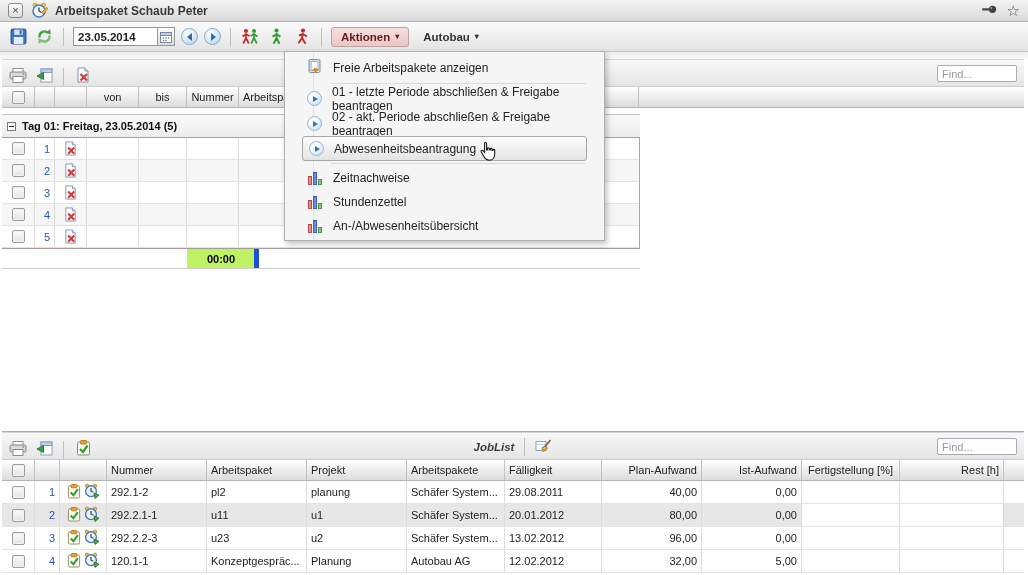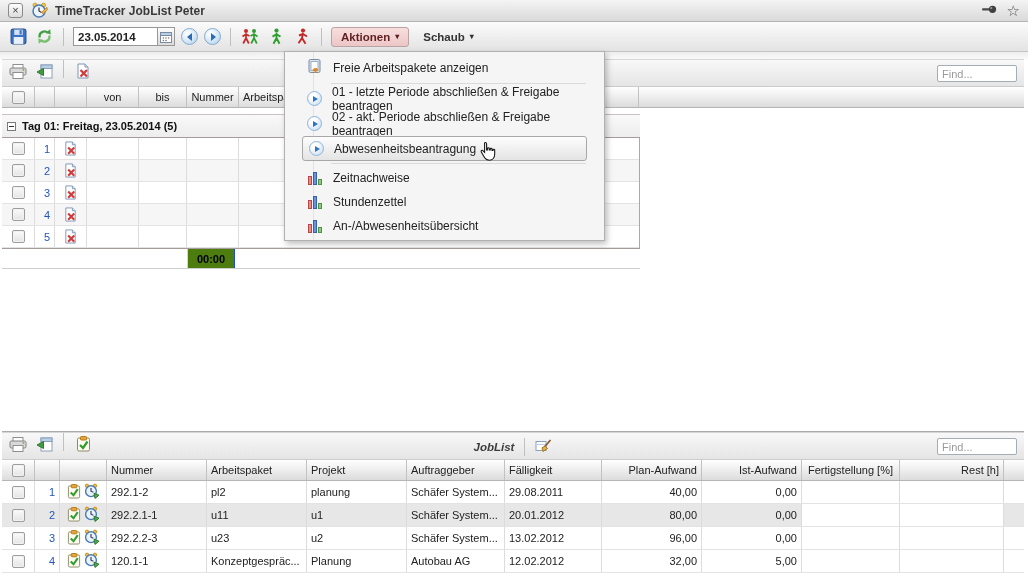--- a/index.html
+++ b/index.html
@@ -35,21 +35,21 @@
   .tri-right { width:0; height:0; border-left:5px solid #2b6cb0; border-top:4px solid transparent; border-bottom:4px solid transparent; margin-left:1px; }
   .aktionen-btn { display:flex; align-items:center; gap:5px; padding:3px 9px; border:1px solid #b9a3a3;
     border-radius:3px; background:linear-gradient(#f7dede,#edc6c6); color:#5d1f1f; font-weight:bold; font-size:11.5px; }
   .caret { font-size:8px; line-height:1; }
   .filter-btn { display:flex; align-items:center; gap:5px; padding:3px 8px; color:#333; font-weight:bold; font-size:11.5px; }
   .gap-strip { position:absolute; left:0; top:52px; width:1028px; height:7px; background:linear-gradient(#ededed,#fafafa); }
 
   
   .panel-toolbar { position:relative; height:28px; background:linear-gradient(#f8f8f8,#e5e5e5);
     border-top:1px solid #d6d6d6; border-bottom:1px solid #cccccc;
-    display:flex; align-items:flex-start; padding:0 6px; gap:6px; }
+    display:flex; align-items:flex-end; padding:0 6px; gap:6px; }
   .find-input { position:absolute; right:7px; top:5px; width:80px; height:17px; border:1px solid #a4adb5;
     border-radius:2px; padding:0 4px; font-family:"Liberation Sans",sans-serif; font-size:11px; color:#555; outline:none; }
   .find-input::placeholder { color:#9a9a9a; }
 
   .grid-header { display:flex; height:21px; background:linear-gradient(#ffffff,#dcdcdc);
     border-bottom:1px solid #b5b5b5; }
   .hc { border-right:1px solid #c2c2c2; display:flex; align-items:center; overflow:hidden; white-space:nowrap;
     padding:0 4px; color:#222; }
   .hc.center { justify-content:center; } .hc.right { justify-content:flex-end; }
   .c { border-right:1px solid #dcdcdc; display:flex; align-items:center; overflow:hidden;
@@ -67,22 +67,22 @@
   .ugrid-body { width:638px; border-right:1px solid #b0a6a6; }
   .group-row { width:638px; height:24px; margin-top:6px; display:flex; align-items:center; gap:6px;
     padding:0 5px; background:linear-gradient(#f9f9f9,#ededed);
     border-top:1px solid #cac2c2; border-bottom:1px solid #a59b9b; font-weight:bold; color:#111; }
   .collapse-box { width:9px; height:9px; border:1px solid #7a7a7a; background:
     linear-gradient(#fff,#fff) , #fff; position:relative; }
   .collapse-box::after { content:""; position:absolute; left:1px; right:1px; top:3px; height:1px; background:#333; }
   .urow { height:22px; }
   .urow.alt { background:#f6f6f6; }
   .total-row { width:638px; height:21px; display:flex; border-top:1px solid #a59b9b; border-bottom:1px solid #cfcfcf; }
-  .total-cell { width:48px; background:#4d7c0f; font-weight:bold; color:#000;
-    display:flex; align-items:center; justify-content:center; border-right:1px solid #1d4ed8; border-left:1px solid #d5d5d5;}
+  .total-cell { width:72px; background:#bef264; font-weight:bold; color:#000;
+    display:flex; align-items:center; justify-content:center; border-right:5px solid #1d4ed8; border-left:1px solid #d5d5d5;}
 
   
   .j-sel{width:33px;} .j-num{width:25px;} .j-ico{width:47px;} .j-nummer{width:100px;}
   .j-arb{width:100px;} .j-proj{width:100px;} .j-auft{width:98px;} .j-fael{width:97px;}
   .j-plan{width:100px;} .j-ist{width:100px;} .j-fert{width:98px;} .j-rest{width:104px;}
   .j-fill{flex:1; border-right:none;}
   .jrow { height:23px; }
   .jrow.shaded .c { background:#e7e7e7; }
   .jrow.shaded .c.white-cell { background:#fff; }
   .jl-center { position:absolute; left:0; right:0; top:0; height:28px; display:flex;
@@ -122,21 +122,21 @@
   <span class="close-btn">×</span>
   <span class="icon-btn">
     <svg width="17" height="17" viewBox="0 0 17 17">
       <circle cx="4" cy="3.2" r="2" fill="#f2c94c" stroke="#c9a227"></circle>
       <circle cx="12.5" cy="3.2" r="2" fill="#f2c94c" stroke="#c9a227"></circle>
       <circle cx="8" cy="9" r="6" fill="#eef4fb" stroke="#4a7ab5" stroke-width="1.5"></circle>
       <path d="M8 5.5 L8 9 L10.5 10.4" stroke="#333" stroke-width="1.2" fill="none"></path>
       <path d="M10.5 10.5 L15.8 5.2 L16.5 7.6 L12.4 12 Z" fill="#e8b23d" stroke="#a87820" stroke-width="0.7"></path>
     </svg>
   </span>
-  <span class="win-title">TimeTracker JobList Peter</span>
+  <span class="win-title">Arbeitspaket Schaub Peter</span>
   <span class="titlebar-right">
     <span>
       <svg width="17" height="11" viewBox="0 0 17 11">
         <rect x="1" y="4.2" width="8" height="2.2" rx="1" fill="#4a4a4a"></rect>
         <circle cx="11.5" cy="5.3" r="3.6" fill="#3f3f3f"></circle>
         <circle cx="10.3" cy="4.1" r="1.1" fill="#9a9a9a"></circle>
       </svg>
     </span>
     <span class="star-glyph">☆</span>
   </span>
@@ -200,21 +200,21 @@
       <circle cx="7.5" cy="2.6" r="2.1" fill="#c62828"></circle>
       <path d="M7.5 5 L6.5 10 M7.5 6 L3.5 7.5 M7.5 6 L11.5 8.5 M6.5 10 L3 15.2 M6.5 10 L10 15.8" stroke="#c62828" stroke-width="1.9" fill="none"></path>
     </svg>
   </span>
   <span class="tb-sep"></span>
   <span class="aktionen-btn">
     <span>Aktionen</span>
     <span class="caret">▾</span>
   </span>
   <span class="filter-btn">
-    <span>Schaub</span>
+    <span>Autobau</span>
     <span class="caret">▾</span>
   </span>
 </div>
 <div class="gap-strip"></div>
 
 <div class="upper-panel">
   <div class="panel-toolbar">
     <span class="icon-btn">
       <svg width="18" height="15" viewBox="0 0 18 15">
         <rect x="4" y="0.5" width="10" height="4" fill="#fff" stroke="#8f8f8f"></rect>
@@ -396,21 +396,21 @@
 
   <div class="grid-header">
     <span class="hc j-sel center">
         <span class="checkbox"></span>
       </span>
     <span class="hc j-num"></span>
     <span class="hc j-ico"></span>
     <span class="hc j-nummer">Nummer</span>
     <span class="hc j-arb">Arbeitspaket</span>
     <span class="hc j-proj">Projekt</span>
-    <span class="hc j-auft">Auftraggeber</span>
+    <span class="hc j-auft">Arbeitspakete</span>
     <span class="hc j-fael">Fälligkeit</span>
     <span class="hc j-plan right">Plan-Aufwand</span>
     <span class="hc j-ist right">Ist-Aufwand</span>
     <span class="hc j-fert center">Fertigstellung [%]</span>
     <span class="hc j-rest right">Rest [h]</span>
     <span class="hc j-fill"></span>
   </div>
 
   <div class="row jrow">
     <span class="c j-sel center">

